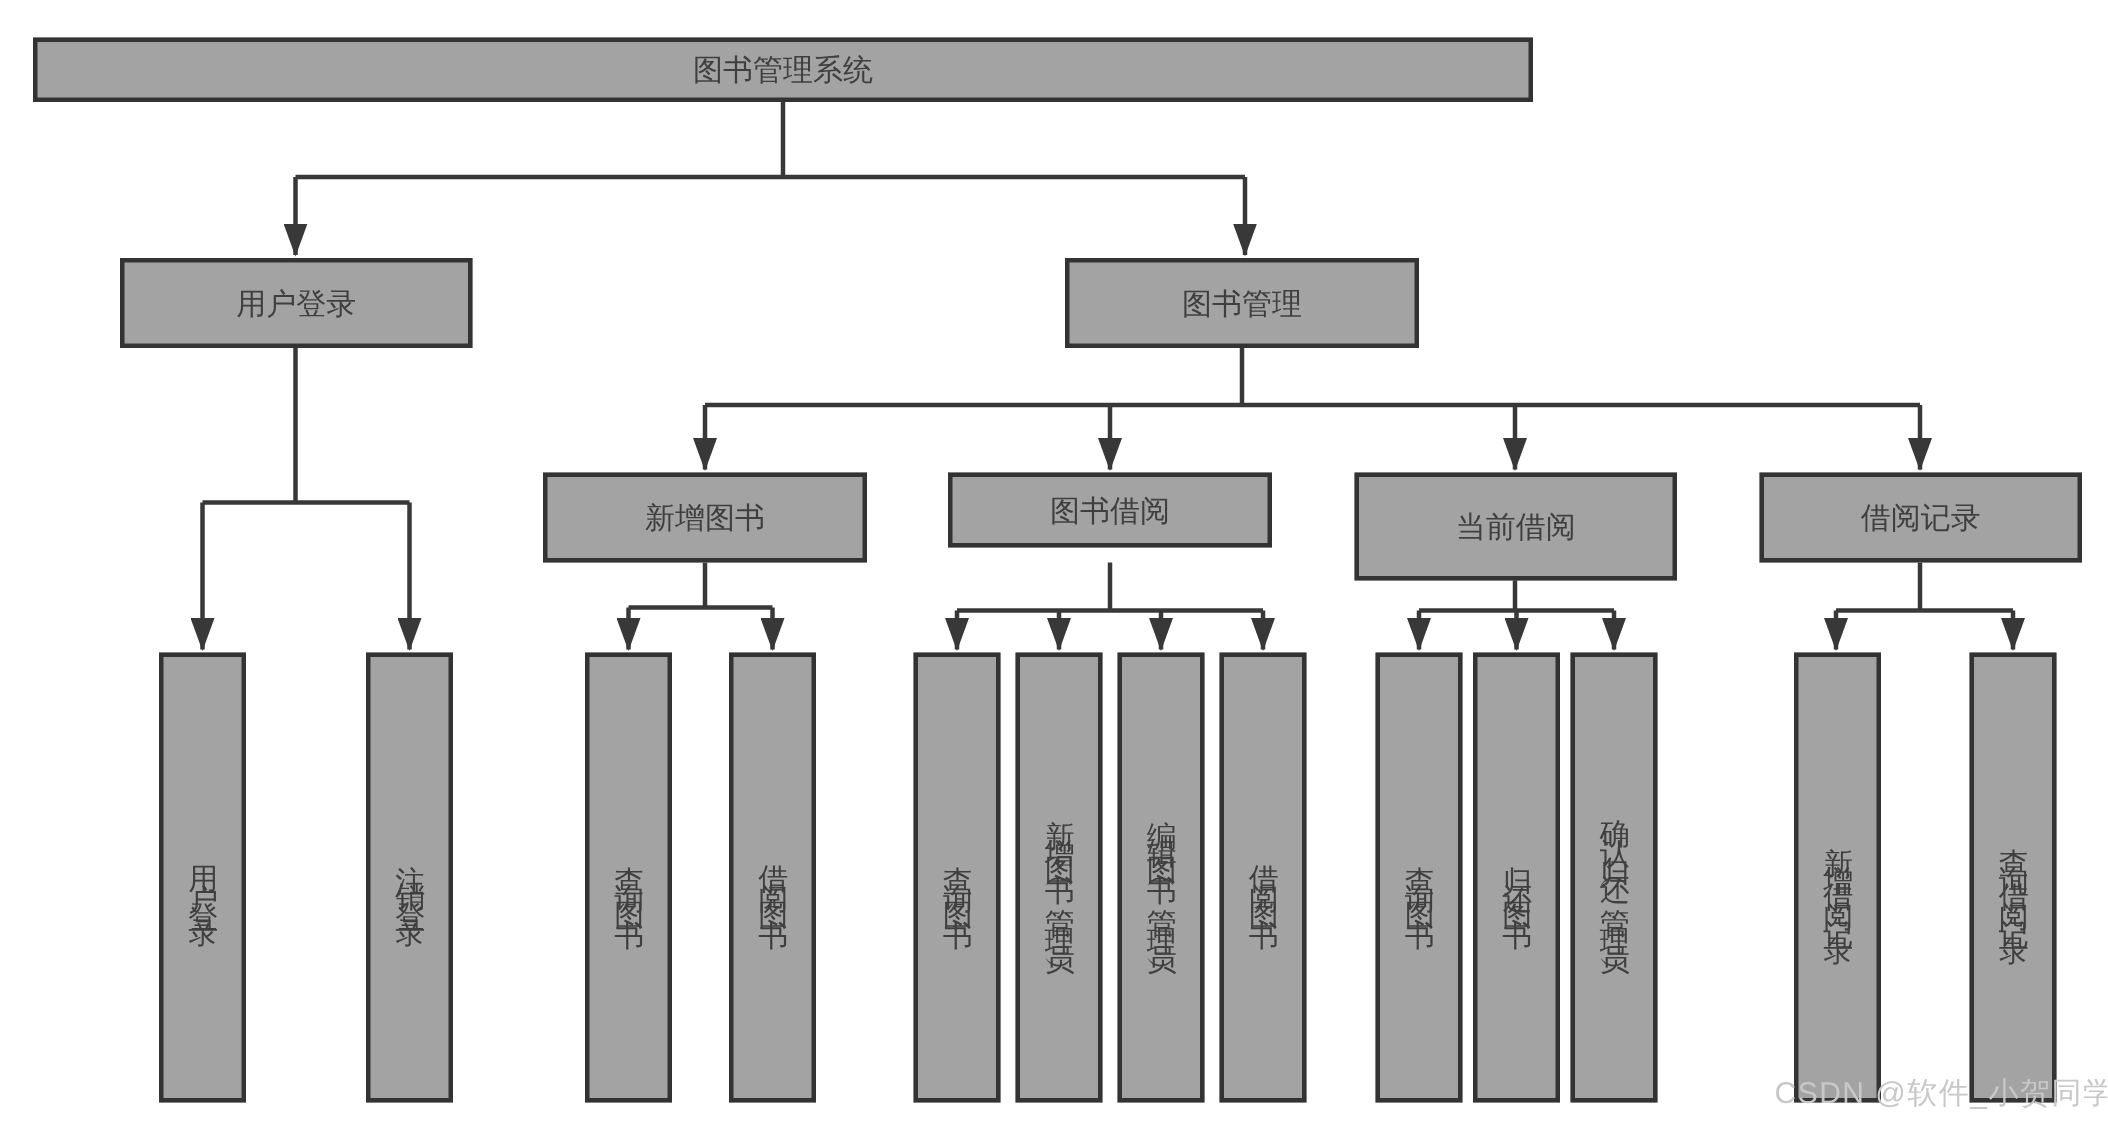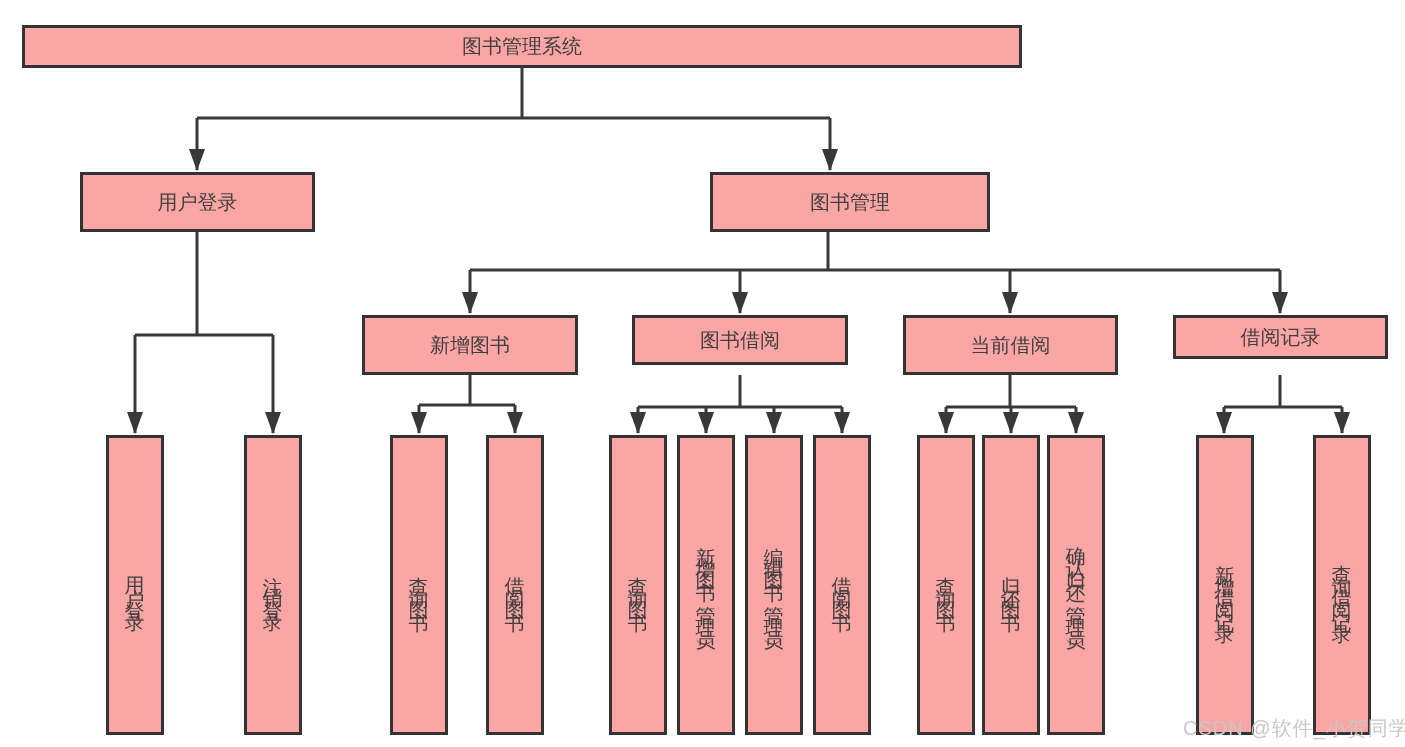--- a/index.html
+++ b/index.html
@@ -11,21 +11,21 @@
   }
   *{box-sizing:border-box;margin:0;padding:0;}
   html,body{background:var(--background);}
   body{font-family:"Liberation Sans","DejaVu Sans",sans-serif;color:var(--text);}
   .stage{position:relative;width:1405px;height:747px;background:var(--background);overflow:hidden;}
   .wires{position:absolute;left:0;top:0;width:1405px;height:747px;}
   .wires line{stroke:var(--connector);stroke-width:3;}
   #arrow path{fill:var(--connector);}
   .box{
     position:absolute;
-    background:#fca5a5;
+    background:#a3a3a3;
     border:3px solid var(--box-border);
     display:flex;align-items:center;justify-content:center;
     font-size:20px;
     z-index:2;
   }
   .leaf > span{
     writing-mode:vertical-rl;
     text-orientation:mixed;
     line-height:1;
     letter-spacing:12px;
@@ -105,26 +105,26 @@
       <line x1="1280" y1="375" x2="1280" y2="407"></line>
       <line x1="1224" y1="407" x2="1342" y2="407"></line>
       <line x1="1224" y1="407" x2="1224" y2="433" marker-end="url(#arrow)"></line>
       <line x1="1342" y1="407" x2="1342" y2="433" marker-end="url(#arrow)"></line>
     </g>
   </svg>
 
   <div class="box" style="left:22px;top:25px;width:1000px;height:43px">图书管理系统</div>
 
   <div class="box" style="left:80px;top:172px;width:235px;height:60px">用户登录</div>
-  <div class="box" style="left:710px;top:172px;width:280px;height:60px">图书管理</div>
+  <div class="box" style="left:710px;top:172px;width:236px;height:60px">图书管理</div>
 
   <div class="box" style="left:362px;top:315px;width:216px;height:60px">新增图书</div>
   <div class="box" style="left:632px;top:315px;width:216px;height:50px">图书借阅</div>
-  <div class="box" style="left:903px;top:315px;width:215px;height:60px">当前借阅</div>
-  <div class="box" style="left:1173px;top:315px;width:215px;height:44px">借阅记录</div>
+  <div class="box" style="left:903px;top:315px;width:215px;height:72px">当前借阅</div>
+  <div class="box" style="left:1173px;top:315px;width:215px;height:60px">借阅记录</div>
 
   <div class="box leaf" style="left:106px;top:435px;width:58px;height:300px">
     <span>用户登录</span>
   </div>
   <div class="box leaf" style="left:244px;top:435px;width:58px;height:300px">
     <span>注销登录</span>
   </div>
 
   <div class="box leaf" style="left:390px;top:435px;width:58px;height:300px">
     <span>查询图书</span>

